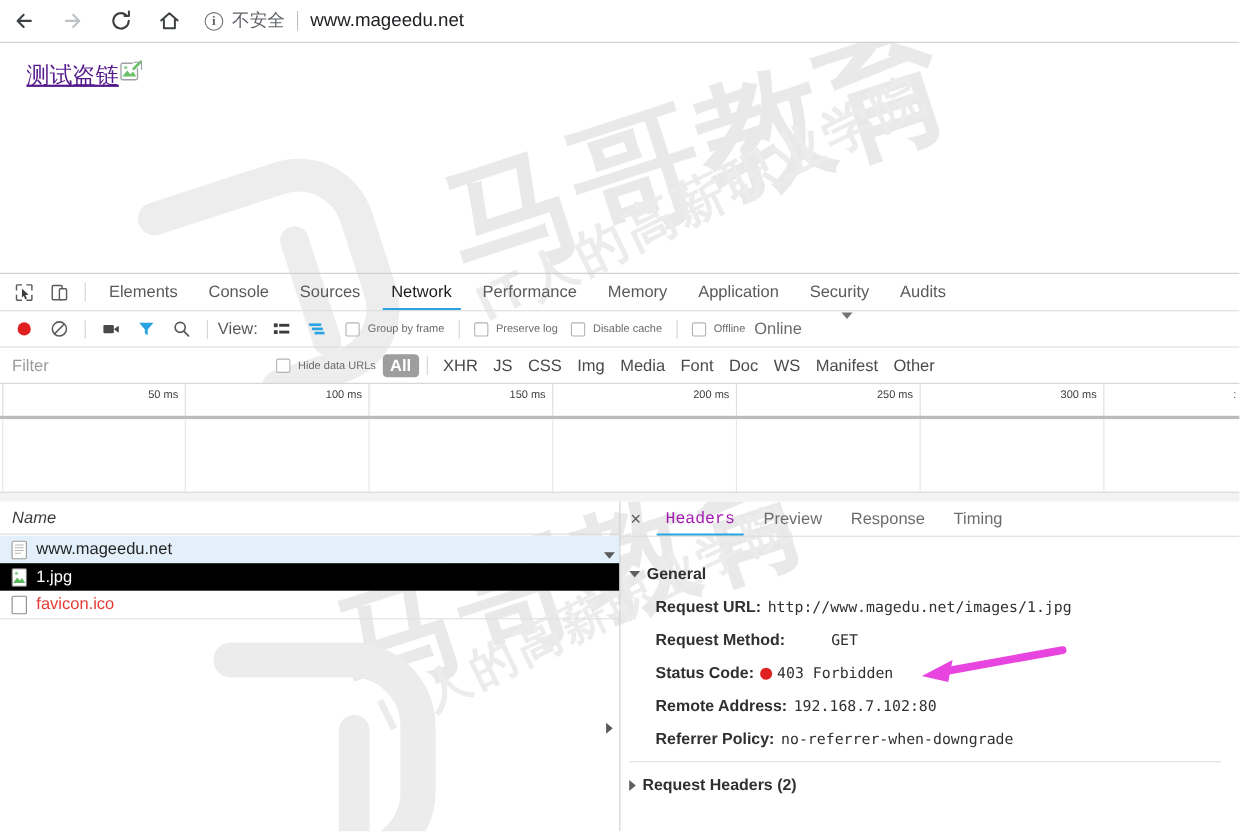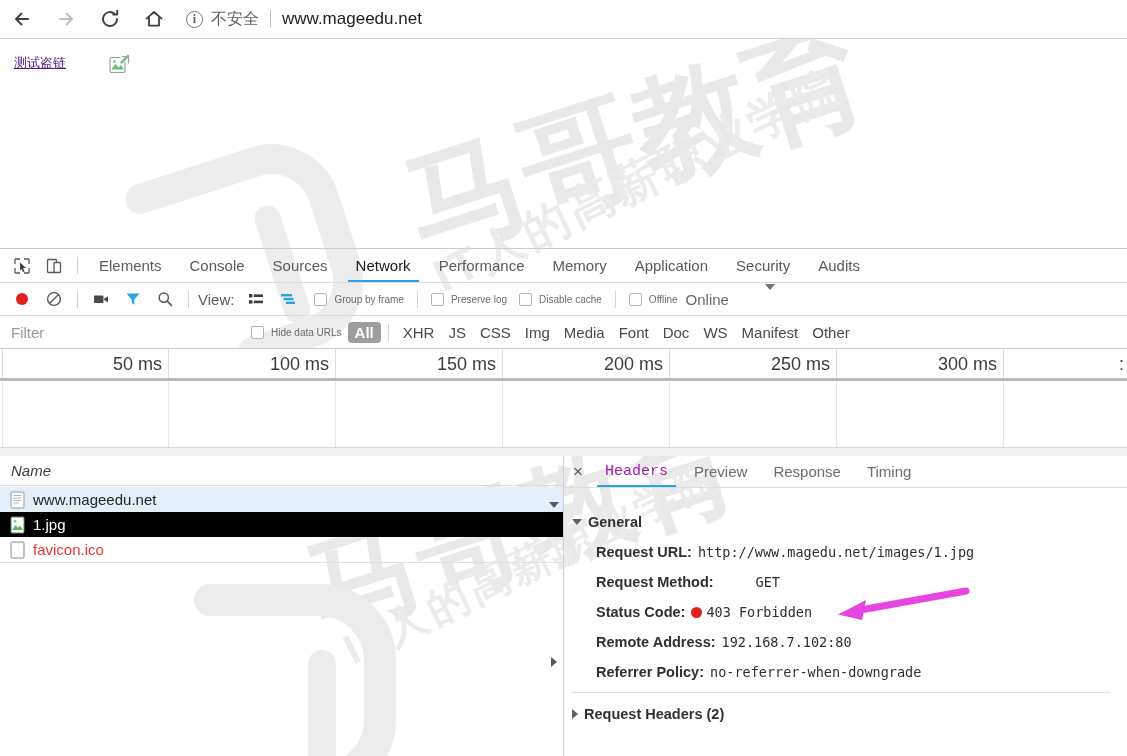--- a/index.html
+++ b/index.html
@@ -27,21 +27,21 @@
   #omnibox { position:absolute; left:176px; top:3px; height:32px; display:flex; align-items:center; padding:0 12px 0 10px; border-radius:16px; background:#f1f3f4; min-width:340px; }
   #omnibox.plain { background: transparent; }
   .info-circle { width:17px; height:17px; border:1.6px solid #757575; border-radius:50%; display:flex; align-items:center; justify-content:center; font-size:12px; color:#5f6368; font-family:"Liberation Serif",serif; font-weight:700; margin-right:8px; }
   .notsecure { font-size:16px; color:#5f6368; white-space:nowrap; }
   .omni-sep { width:1px; height:18px; background:#bdc1c6; margin:0 11px; }
   .omni-url { font-size:17px; color:#202124; white-space:nowrap; }
   #chromesep { position:absolute; left:0; top:38px; width:1127px; height:1px; background:#cfcfcf; z-index:5; }
 
   
   #viewport { position:absolute; left:0; top:39px; width:1127px; height:209px; background:transparent; z-index:2; }
-  #pagelink { position:absolute; left:14px; top:15px; font-size:13px; color:#551a8b; white-space:nowrap; }
+  #pagelink { position:absolute; left:24px; top:15px; font-size:21px; color:#551a8b; white-space:nowrap; }
   #brokenimg { position:absolute; left:108px; top:15px; width:22px; height:22px; }
 
   
   #devtools { position:absolute; left:0; top:248px; width:1127px; height:508px; z-index:3; background:transparent; }
   #dt-top-border { position:absolute; left:0; top:0; width:1127px; height:1px; background:#cdcdcd; }
 
   
   #tabbar { position:absolute; left:0; top:1px; width:1073px; height:33px; background:transparent; display:flex; align-items:center; }
   .dt-icon-btn { width:32px; height:30px; display:flex; align-items:center; justify-content:center; }
   .vdiv { width:1px; height:17px; background:#d3d3d3; margin:0 7px; }
@@ -63,21 +63,21 @@
   #filterrow { position:absolute; left:0; top:68px; width:1120px; height:32px; display:flex; align-items:center; background:transparent; }
   #filter-input { font-size:15px; color:#9a9a9a; padding-left:11px; width:245px; white-space:nowrap; }
   .ftype { font-size:15px; color:#4a4a4a; padding:2px 7px; white-space:nowrap; }
   .ftype.sel { background:#9e9e9e; color:#fff; border-radius:4px; padding:2px 7px; font-weight:700; }
   #filterrow-sep { position:absolute; left:0; top:100px; width:1127px; height:1px; background:#cfcfcf; }
 
   
   #timeline { position:absolute; left:0; top:101px; width:1127px; height:107px; background:#fff; }
   #tl-head { position:absolute; left:0; top:0; width:1127px; height:29px; }
   .tl-tick { position:absolute; top:0; width:1px; height:29px; background:#dcdcdc; }
-  .tl-label { position:absolute; top:5px; font-size:18px; color:#3c3c3c; text-align:right; white-space:nowrap; }
+  .tl-label { position:absolute; top:5px; font-size:10px; color:#3c3c3c; text-align:right; white-space:nowrap; }
   #tl-headline { position:absolute; left:0; top:29px; width:1127px; height:3px; background:#bbbbbb; }
   #tl-body { position:absolute; left:0; top:32px; width:1127px; height:66px; }
   .tl-gl { position:absolute; top:0; width:1px; height:66px; background:#e7e7e7; }
   #tl-bottom { position:absolute; left:0; top:98px; width:1127px; height:9px; background:#f3f3f3; border-top:1px solid #d6d6d6; }
 
   
   #panes { position:absolute; left:0; top:208px; width:1127px; height:300px; }
   #leftpane { position:absolute; left:0; top:0; width:563px; height:300px; background:transparent; }
   #rightpane { position:absolute; left:564px; top:0; width:563px; height:300px; background:transparent; }
   #splitter { position:absolute; left:563px; top:0; width:1px; height:300px; background:#cfcfcf; }

